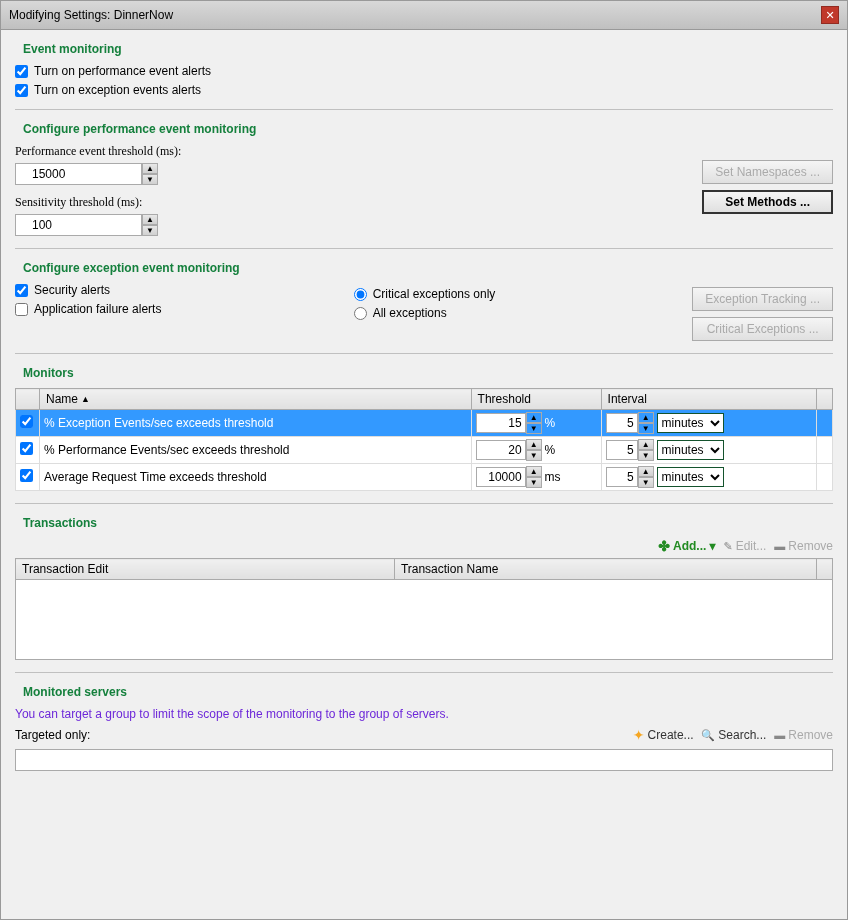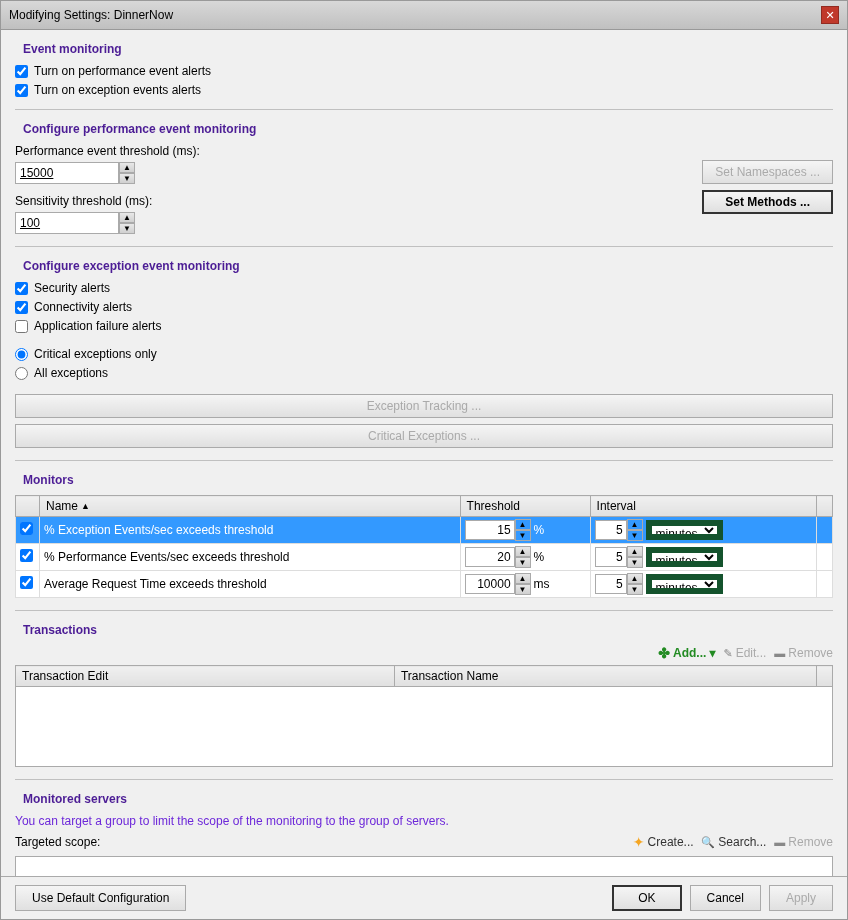--- a/index.html
+++ b/index.html
@@ -49,21 +49,21 @@
       flex: 1;
       overflow-y: auto;
       padding: 12px 14px;
       background: #f0f0f0;
     }
 
     .section-title {
       font-weight: bold;
       font-size: 12px;
       margin-bottom: 8px;
-      color: #4c1d95;
+      color: #15803d;
       padding-left: 8px;
     }
 
     .section-divider {
       border: none;
       border-top: 1px solid #c0c0c0;
       margin: 12px 0;
     }
 
     .checkbox-row {
@@ -77,35 +77,35 @@
     }
 
     .subsection {
       margin-bottom: 10px;
     }
 
     .field-label {
       font-size: 12px;
       margin-bottom: 4px;
       color: #000;
+      font-family: Liberation Serif, serif;
     }
 
     .spinner-field {
       display: flex;
       align-items: center;
     }
 
     .spinner-field input[type="text"] {
-      width: 104px;
+      width: 127px;
       height: 22px;
       border: 1px solid #aaa;
-      padding: 2px 4px;
+      padding: 2px 16px;
       font-size: 12px;
       background: white;
-      text-decoration: underline;
     }
 
     .spinner-buttons {
       display: flex;
       flex-direction: column;
       margin-left: 0;
     }
 
     .spinner-btn {
       width: 16px;
@@ -151,22 +151,21 @@
     }
 
     .win-button.active-btn {
       border: 2px solid #333;
       font-weight: bold;
     }
 
     
     .exception-layout {
       display: flex;
-      gap: 5px;
-      flex-direction: column;
+      gap: 16px;
     }
 
     .exception-left { flex: 1; }
     .exception-middle { flex: 1; padding-top: 4px; }
     .exception-right {
       display: flex;
       flex-direction: column;
       gap: 6px;
       padding-top: 4px;
     }
@@ -242,21 +241,21 @@
       width: 32px;
       height: 20px;
       border: 1px solid #aaa;
       padding: 1px 3px;
       font-size: 12px;
       text-align: right;
     }
 
     .interval-select {
       height: 20px;
-      border: 6px solid #14532d;
+      border: 1px solid #14532d;
       font-size: 12px;
       margin-left: 3px;
       background: white;
     }
 
     
     .transactions-toolbar {
       display: flex;
       justify-content: flex-end;
       align-items: center;
@@ -456,24 +455,20 @@
     <hr class="section-divider">
 
     <div class="subsection">
       <div class="section-title">Configure exception event monitoring</div>
 
       <div class="exception-layout">
         <div class="exception-left">
           <div class="checkbox-row">
             <input type="checkbox" checked="" style="">
             <span>Security alerts</span>
-          </div>
-          <div class="checkbox-row">
-            <input type="checkbox" checked="" style="">
-            <span>Connectivity alerts</span>
           </div>
           <div class="checkbox-row">
             <input type="checkbox" style="">
             <span>Application failure alerts</span>
           </div>
         </div>
 
         <div class="exception-middle">
           <div class="radio-row">
             <input type="radio" name="exception-type" checked="" style="">
@@ -642,21 +637,21 @@
       </table>
     </div>
 
     <hr class="section-divider">
 
     <div class="subsection servers-section">
       <div class="section-title">Monitored servers</div>
       <div class="servers-desc">You can target a group to limit the scope of the monitoring to the group of servers.</div>
 
       <div class="targeted-group-row">
-        <span class="targeted-group-label">Targeted scope:</span>
+        <span class="targeted-group-label">Targeted only:</span>
         <div class="servers-toolbar">
           <button class="toolbar-btn">
             <span class="create-icon">✦</span>
             <span>Create...</span>
           </button>
           <button class="toolbar-btn">
             <span class="search-icon-btn">🔍</span>
             <span>Search...</span>
           </button>
           <button class="toolbar-btn disabled">
@@ -666,23 +661,13 @@
         </div>
       </div>
 
       <input type="text" class="targeted-group-input" style="width: 100%; display: block; margin-top: 6px; height: 22px; border: 1px solid rgb(170, 170, 170);">
     </div>
 
     <div style="height: 20px;"></div>
 
   </div>
 
-  <div class="bottom-bar">
-    <div class="bottom-left">
-      <button class="default-button">Use Default Configuration</button>
-    </div>
-    <div class="bottom-right">
-      <button class="ok-button">OK</button>
-      <button class="cancel-button">Cancel</button>
-      <button class="apply-button" disabled="">Apply</button>
-    </div>
-  </div>
 </div>
 
 </body></html>

